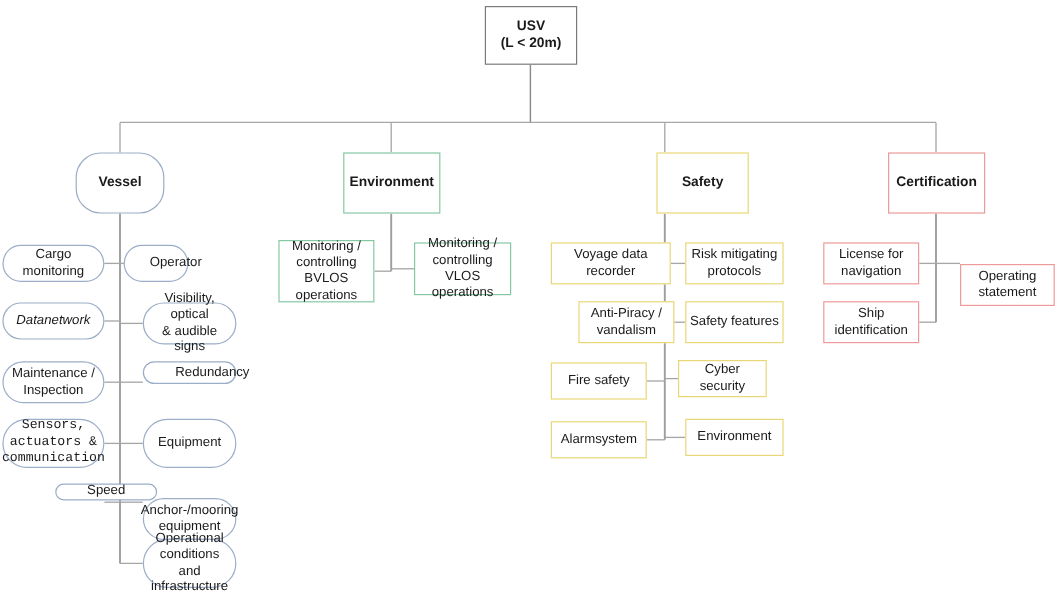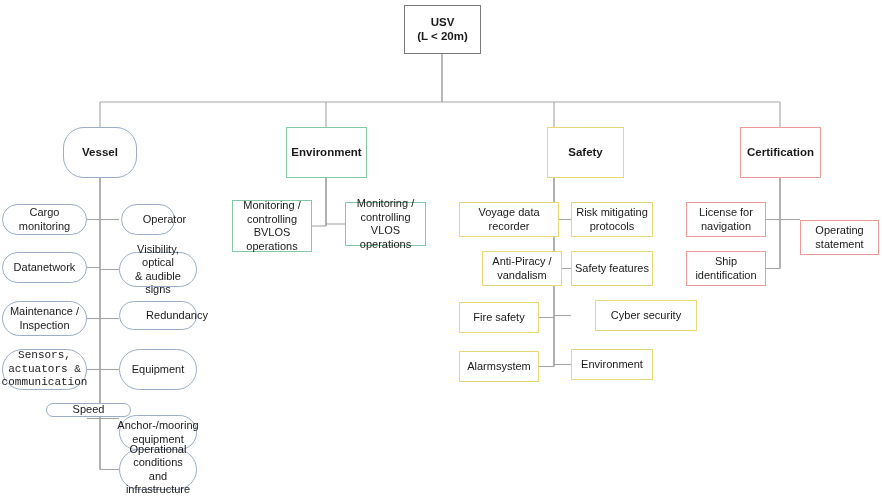--- a/index.html
+++ b/index.html
@@ -94,31 +94,31 @@
       <line x1="780" y1="178" x2="780" y2="268.5" stroke="#9e9e9e" stroke-width="1.6"></line>
       <line x1="766" y1="219.5" x2="780" y2="219.5" stroke="#a6a6a6" stroke-width="1.1"></line>
       <line x1="766" y1="268.5" x2="780" y2="268.5" stroke="#a6a6a6" stroke-width="1.1"></line>
       <line x1="780" y1="219.5" x2="800" y2="219.5" stroke="#a6a6a6" stroke-width="1.1"></line>
     </svg>
   <div id="nodes">
       <div class="node root" style="left: 404px; top: 5px; width: 77px; height: 49px;">USV
 (L &lt; 20m)</div>
       <div class="node cat c-vessel" style="left: 63px; top: 127px; width: 74px; height: 51px;">Vessel</div>
       <div class="node c-vessel" style="left: 2px; top: 204px; width: 85px; height: 31px;">Cargo monitoring</div>
-      <div class="node c-vessel" style="left: 2px; top: 252px; width: 85px; height: 31px;">Datanetwork</div>
+      <div class="node c-vessel" style="left: 2px; top: 252px; width: 85px; height: 31px; font-style: italic;">Datanetwork</div>
       <div class="node c-vessel" style="left: 2px; top: 301px; width: 85px; height: 35px;">Maintenance /
 Inspection</div>
       <div class="node c-vessel" style="left: 2px; top: 349px; width: 85px; height: 41px; font-family: Liberation Mono, monospace;">Sensors,
 actuators &amp;
 communication</div>
       <div class="node c-vessel" style="left: 2px; top: 403px; width: 85px; height: 14px; margin-left: 44px;">Speed</div>
-      <div class="node c-vessel" style="left: 121px; top: 204px; width: 54px; height: 31px; padding-left: 36px;">Operator</div>
+      <div class="node c-vessel" style="left: 103px; top: 204px; width: 54px; height: 31px; padding-left: 36px;">Operator</div>
       <div class="node c-vessel" style="left: 119px; top: 252px; width: 78px; height: 35px;">Visibility, optical
 &amp; audible signs</div>
-      <div class="node c-vessel" style="left: 119px; top: 301px; width: 78px; height: 29px; padding-left: 41px;">Redundancy</div>
+      <div class="node c-vessel" style="left: 119px; top: 301px; width: 78px; height: 19px; padding-left: 41px;">Redundancy</div>
       <div class="node c-vessel" style="left: 119px; top: 349px; width: 78px; height: 41px;">Equipment</div>
       <div class="node c-vessel" style="left: 119px; top: 415px; width: 78px; height: 35px;">Anchor-/mooring
 equipment</div>
       <div class="node c-vessel" style="left: 119px; top: 449px; width: 78px; height: 41px;">Operational
 conditions and
 infrastructure</div>
       <div class="node cat c-environment" style="left: 286px; top: 127px; width: 81px; height: 51px;">Environment</div>
       <div class="node c-environment" style="left: 232px; top: 200px; width: 80px; height: 52px;">Monitoring /
 controlling
 BVLOS
@@ -129,21 +129,21 @@
       <div class="node cat c-safety" style="left: 516px; top: 127px; width: 77px; height: 51px; margin-left: 31px;">Safety</div>
       <div class="node c-safety" style="left: 459px; top: 202px; width: 100px; height: 35px;">Voyage data
 recorder</div>
       <div class="node c-safety" style="left: 482px; top: 251px; width: 80px; height: 35px;">Anti-Piracy /
 vandalism</div>
       <div class="node c-safety" style="left: 459px; top: 302px; width: 80px; height: 31px;">Fire safety</div>
       <div class="node c-safety" style="left: 459px; top: 351px; width: 80px; height: 31px;">Alarmsystem</div>
       <div class="node c-safety" style="left: 571px; top: 202px; width: 82px; height: 35px;">Risk mitigating
 protocols</div>
       <div class="node c-safety" style="left: 571px; top: 251px; width: 82px; height: 35px;">Safety features</div>
-      <div class="node c-safety" style="left: 595px; top: 300px; width: 102px; height: 31px;">Cyber security</div>
+      <div class="node c-safety" style="left: 565px; top: 300px; width: 74px; height: 31px;">Cyber security</div>
       <div class="node c-safety" style="left: 571px; top: 349px; width: 82px; height: 31px;">Environment</div>
       <div class="node cat c-certification" style="left: 740px; top: 127px; width: 81px; height: 51px;">Certification</div>
       <div class="node c-certification" style="left: 686px; top: 202px; width: 80px; height: 35px;">License for
 navigation</div>
       <div class="node c-certification" style="left: 686px; top: 251px; width: 80px; height: 35px;">Ship
 identification</div>
       <div class="node c-certification" style="left: 800px; top: 220px; width: 79px; height: 35px;">Operating
 statement</div>
     </div>
 </div>

